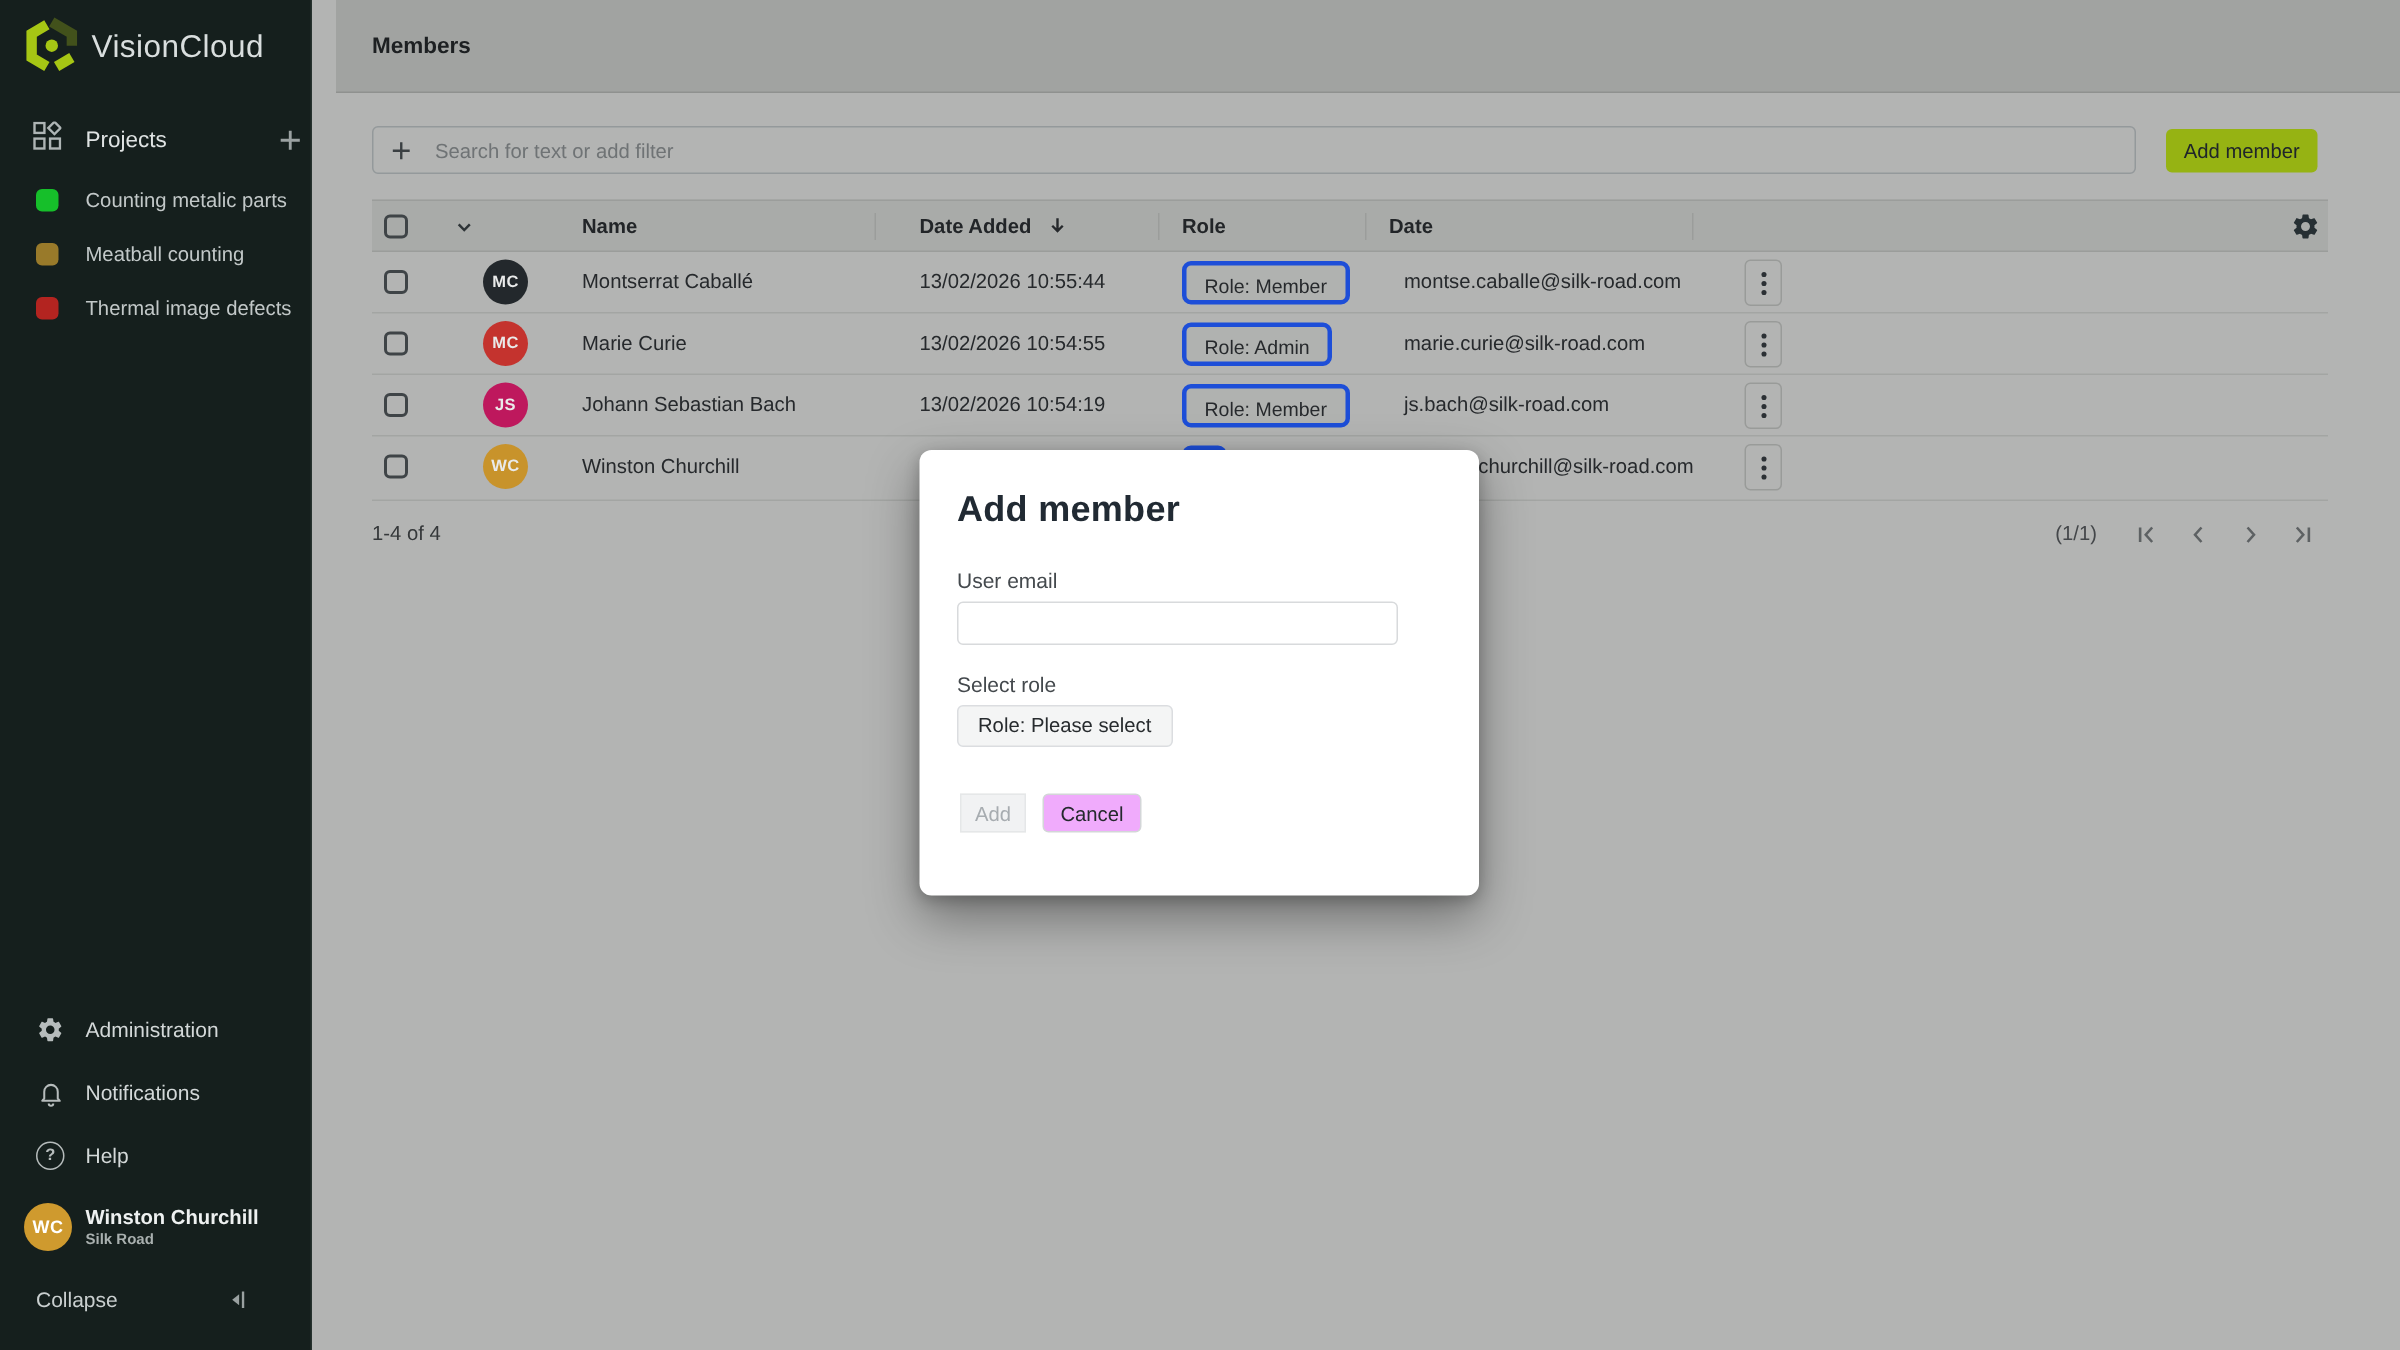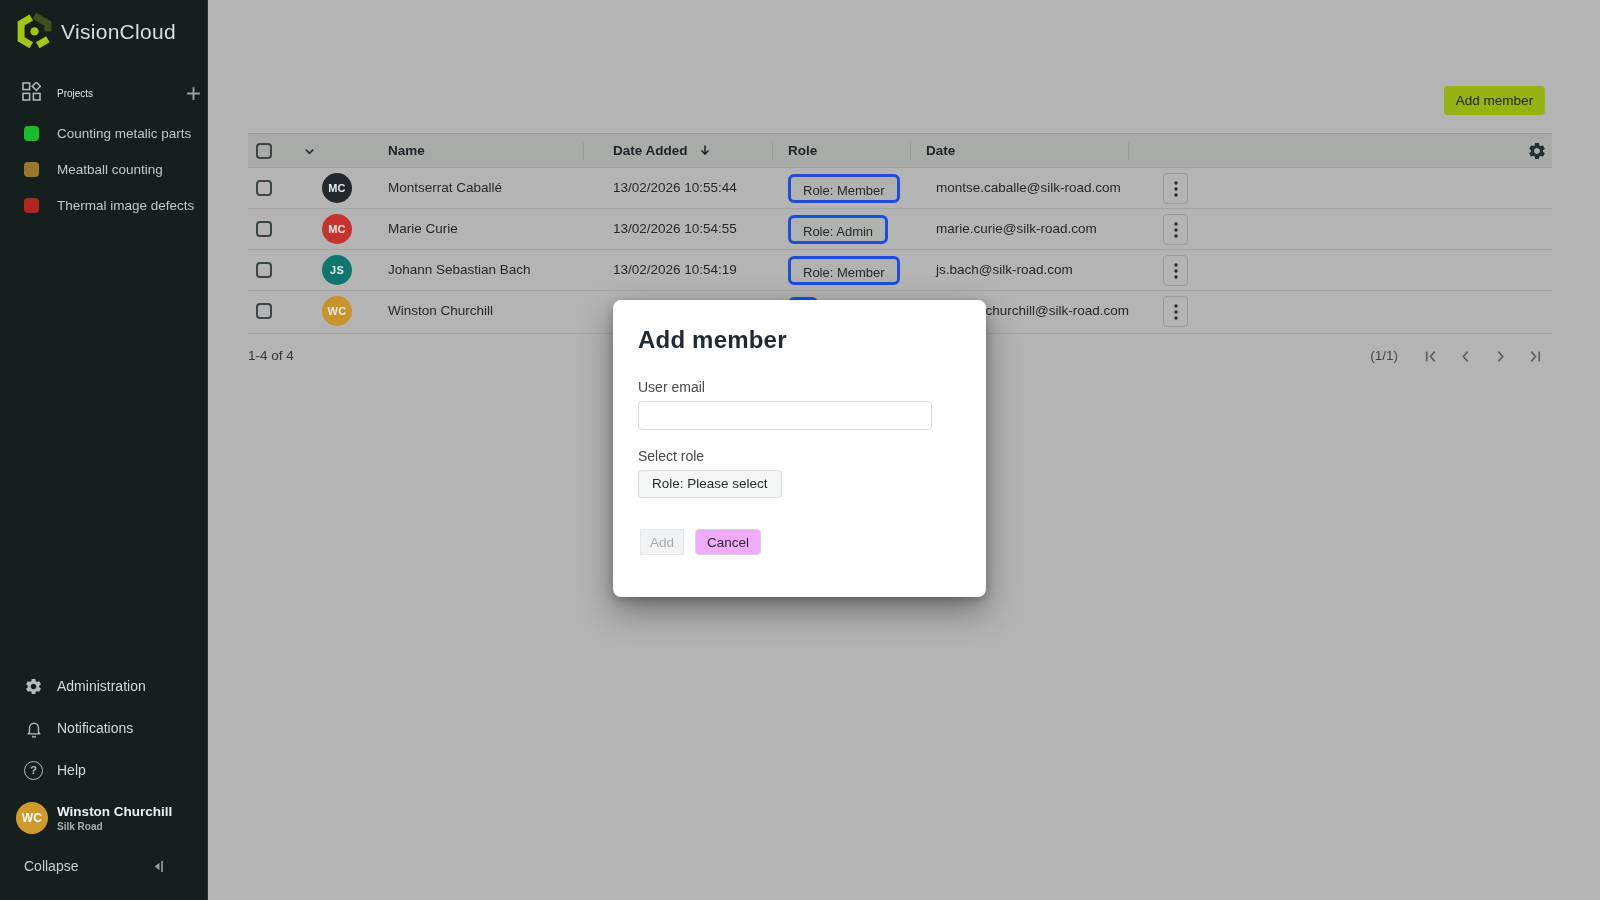--- a/index.html
+++ b/index.html
@@ -4,21 +4,21 @@
 <style>
   *{margin:0;padding:0;box-sizing:border-box;}
   html,body{width:1600px;height:900px;overflow:hidden;}
   body{position:relative;font-family:"Liberation Sans",sans-serif;background:#b3b4b3;-webkit-font-smoothing:antialiased;}
 
   
   .sidebar{position:absolute;left:0;top:0;width:208px;height:900px;background:#151f1d;z-index:2;border-right:1px solid #27322f;}
   .logo-row{position:absolute;left:16px;top:12px;height:40px;display:flex;align-items:center;gap:8px;cursor:pointer;}
   .logo-text{font-size:21px;color:#d9dede;letter-spacing:.3px;}
   .nav-head{position:absolute;left:22px;top:80px;width:180px;height:26px;display:flex;align-items:center;}
-  .nav-head-label{margin-left:16px;font-size:10px;color:#dfe3e3;}
+  .nav-head-label{margin-left:16px;font-size:15px;color:#dfe3e3;}
   .nav-plus{margin-left:auto;display:flex;align-items:center;cursor:pointer;}
   .proj{position:absolute;left:24px;height:26px;display:flex;align-items:center;cursor:pointer;}
   .proj .dot{width:15px;height:15px;border-radius:4px;flex:none;}
   .proj-label{margin-left:18px;font-size:13.5px;color:#c2c8c8;white-space:nowrap;}
   .side-item{position:absolute;left:24px;height:26px;display:flex;align-items:center;cursor:pointer;}
   .side-item .si-ico{width:19px;display:flex;justify-content:center;}
   .side-item-label{margin-left:14px;font-size:14px;color:#d3d8d8;}
   .help-circle{width:19px;height:19px;border:1.8px solid #b6bcbc;border-radius:50%;color:#b6bcbc;font-size:11px;font-weight:bold;display:flex;align-items:center;justify-content:center;}
   .user-row{position:absolute;left:16px;top:802px;width:196px;height:34px;cursor:pointer;}
   .user-avatar{position:absolute;left:0;top:0;width:32px;height:32px;border-radius:50%;color:#fff;font-size:12px;font-weight:bold;display:flex;align-items:center;justify-content:center;letter-spacing:.3px;}
@@ -153,21 +153,32 @@
     <span class="collapse-ico">
       <svg width="13" height="17" viewBox="0 0 14 17">
           <path d="M10.8 2.5v12" stroke="#9aa1a1" stroke-width="1.7"></path>
           <path d="M8 4.5 L3 8.5 l5 4 z" fill="#9aa1a1"></path>
         </svg>
     </span>
   </div>
 </aside>
 
 <main class="main">
-
+  <div class="topbar">
+    <h1 class="page-title">Members</h1>
+  </div>
+
+  <div class="search">
+    <span class="search-plus">
+      <svg width="15" height="15" viewBox="0 0 16 16" stroke="#3a3f42" stroke-width="1.7">
+          <path d="M8 2v12M2 8h12"></path>
+        </svg>
+    </span>
+    <input type="text" placeholder="Search for text or add filter" style="">
+  </div>
   <button class="add-btn" style="background-color: rgb(150, 179, 19);">Add member</button>
 
   <div class="table">
     <div class="thead">
       <span class="cbox"></span>
       <span class="chev">
         <svg width="13" height="13" viewBox="0 0 14 14" fill="none" stroke="#2e3437" stroke-width="1.8">
             <path d="M3 5l4 4 4-4"></path>
           </svg>
       </span>
@@ -215,21 +226,21 @@
           <svg width="4" height="16" viewBox="0 0 4 16" fill="#2b3034">
             <circle cx="2" cy="2" r="1.7"></circle>
             <circle cx="2" cy="8" r="1.7"></circle>
             <circle cx="2" cy="14" r="1.7"></circle>
           </svg>
         </button>
     </div>
 
     <div class="trow" style="top:117px">
       <span class="cbox"></span>
-      <span class="avatar" style="background-color: #0f766e;">JS</span>
+      <span class="avatar" style="background-color: #be185d;">JS</span>
       <span class="cell c-name">Johann Sebastian Bach</span>
       <span class="cell c-date">13/02/2026 10:54:19</span>
       <span class="chip">Role: Member</span>
       <span class="cell c-email">js.bach@silk-road.com</span>
       <button class="kebab">
           <svg width="4" height="16" viewBox="0 0 4 16" fill="#2b3034">
             <circle cx="2" cy="2" r="1.7"></circle>
             <circle cx="2" cy="8" r="1.7"></circle>
             <circle cx="2" cy="14" r="1.7"></circle>
           </svg>

